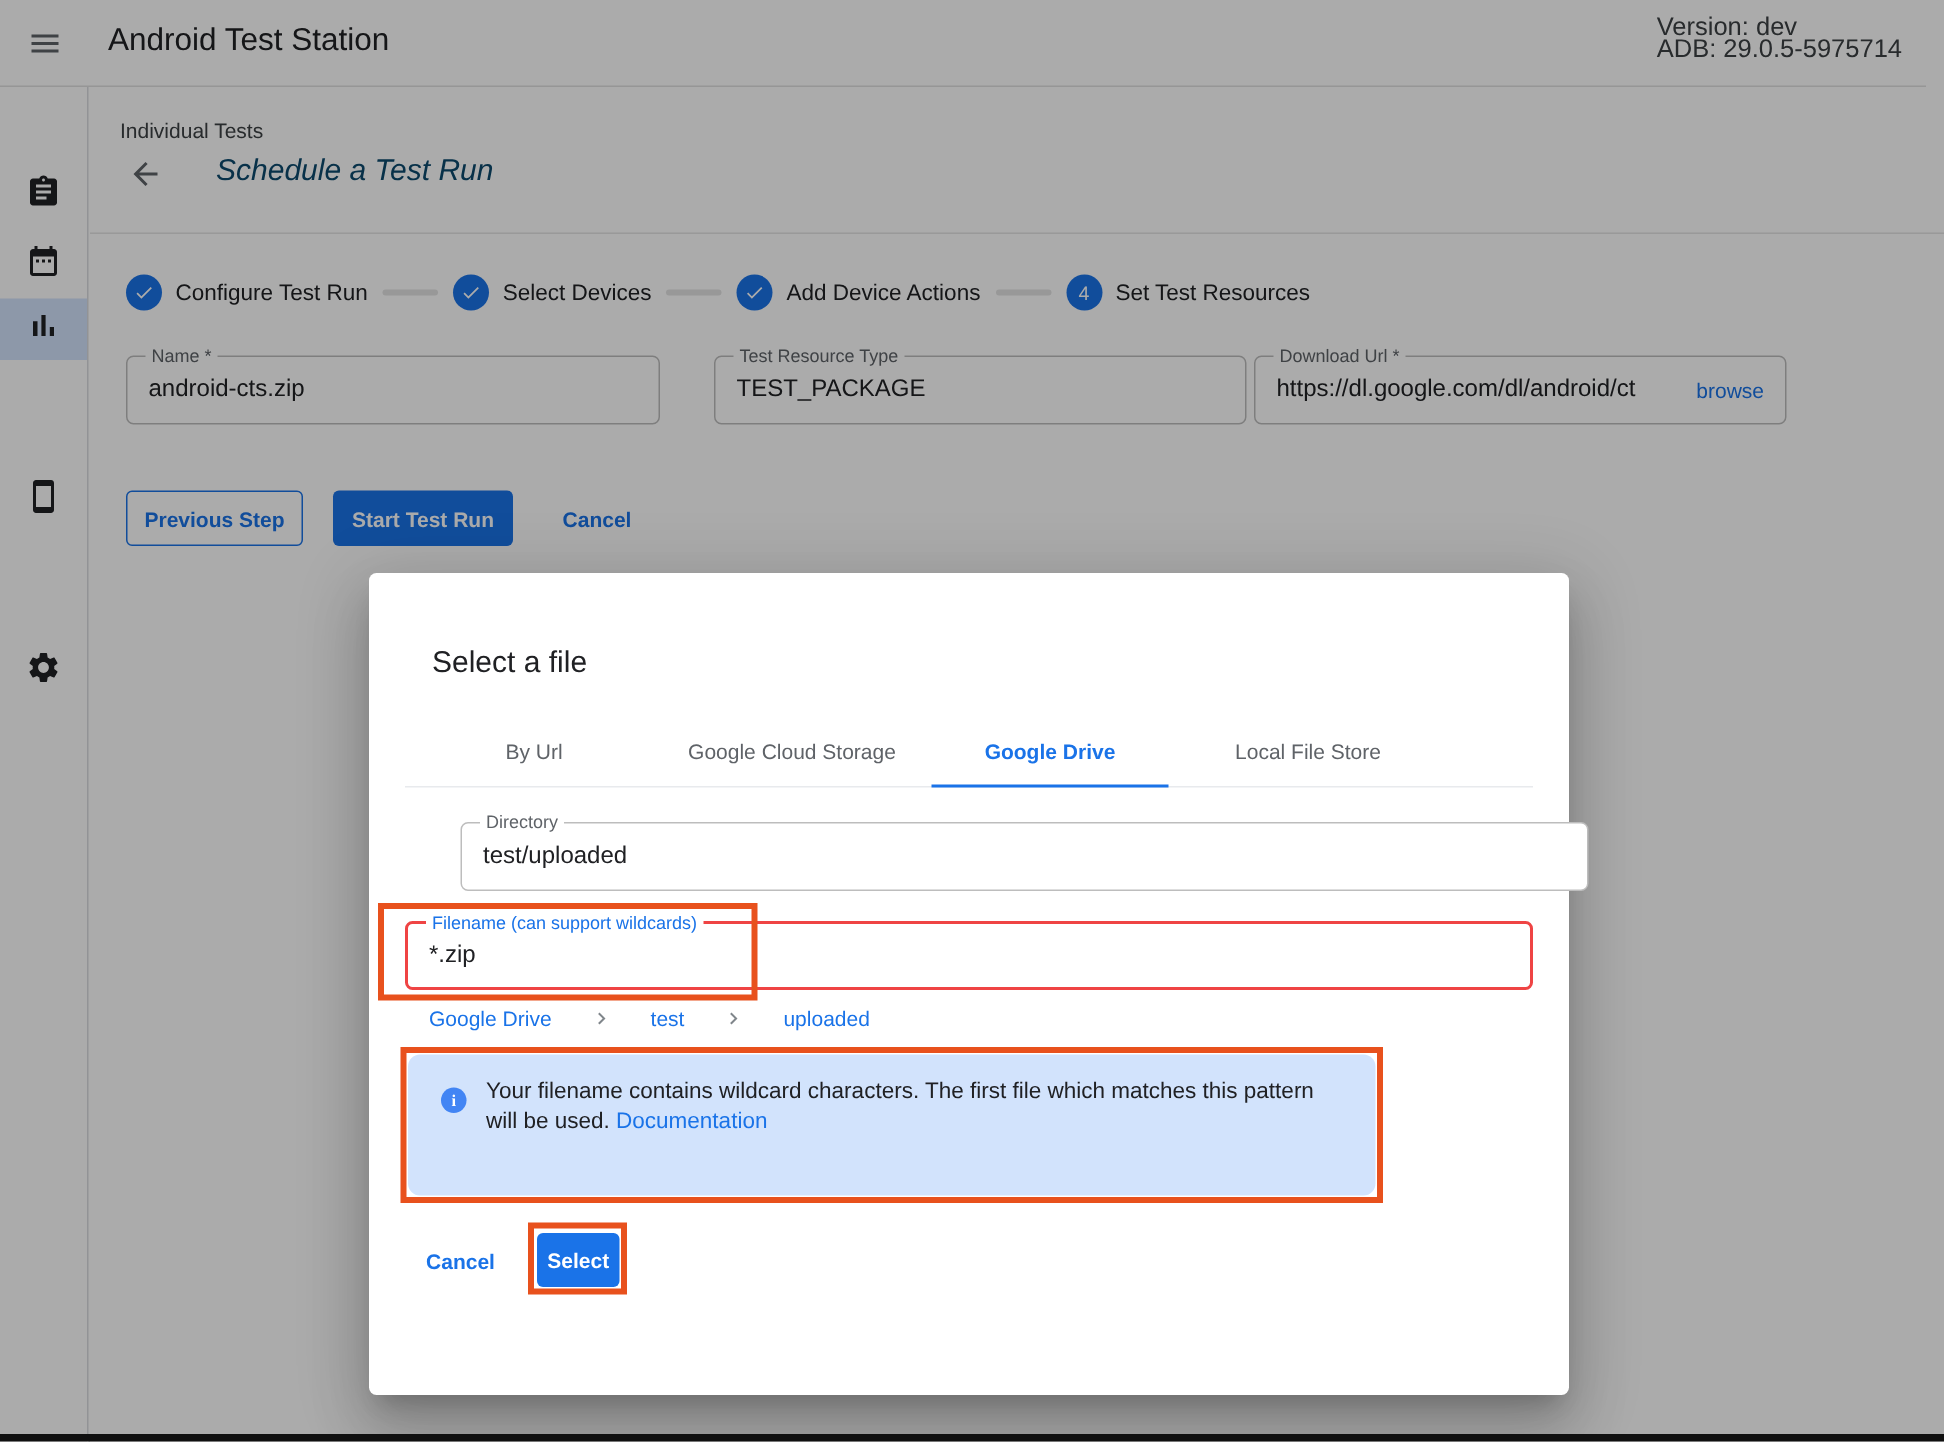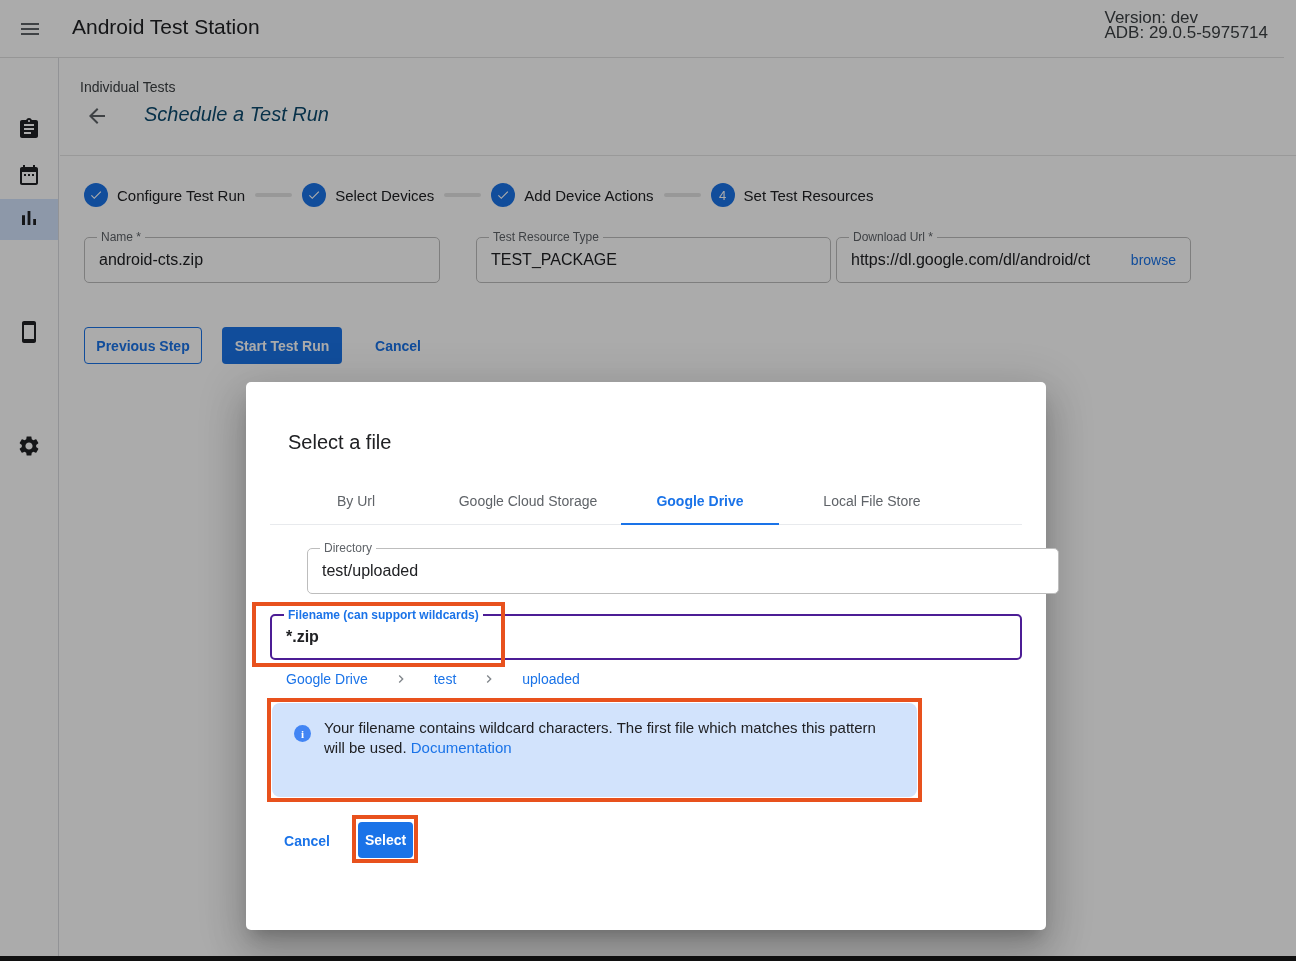--- a/index.html
+++ b/index.html
@@ -31,21 +31,21 @@
   .step { display:flex; align-items:center; }
   .step-circle { width:24px; height:24px; border-radius:50%; background:#1a73e8; color:#fff; display:flex; align-items:center; justify-content:center; font-size:13px; }
   .step-circle svg { width:14px; height:14px; }
   .step-label { margin-left:9px; font-size:15px; color:#202124; white-space:nowrap; }
   .step-connector { width:37px; height:4px; background:#e3e3e3; border-radius:2px; margin:0 10px; }
 
   
   .ofield { position:absolute; height:46px; border:1px solid #bdbdbd; border-radius:5px; background:#fff; display:flex; align-items:center; padding:0 14px; }
   .ofield .flabel { position:absolute; top:-7px; left:12px; padding:0 4px; background:#fff; font-size:12px; color:#5f6368; line-height:13px; white-space:nowrap; }
   .ofield .fvalue { font-size:16px; color:#202124; white-space:nowrap; overflow:hidden; flex:1; }
-  .ofield.focused { border:2px solid #4c1d95;font-weight:bold; }
+  .ofield.focused { border:2px solid #ef4444; }
   .ofield.focused .flabel { color:#1a73e8; }
   .browse-link { font-size:14px; color:#1a73e8; margin-left:8px; cursor:pointer; }
 
   .f-name  { left:24px;  top:179px; width:356px; }
   .f-type  { left:400px; top:179px; width:355px;margin-left:16px; }
   .f-url   { left:776px; top:179px; width:355px; }
 
   
   .btn { font-family:"Liberation Sans", sans-serif; font-size:14px; font-weight:bold; border-radius:4px; cursor:pointer; display:inline-flex; align-items:center; justify-content:center; }
   .btn-outlined { position:absolute; left:24px; top:269px; width:118px; height:37px; border:1px solid #1a73e8; color:#1a73e8; background:transparent; }

